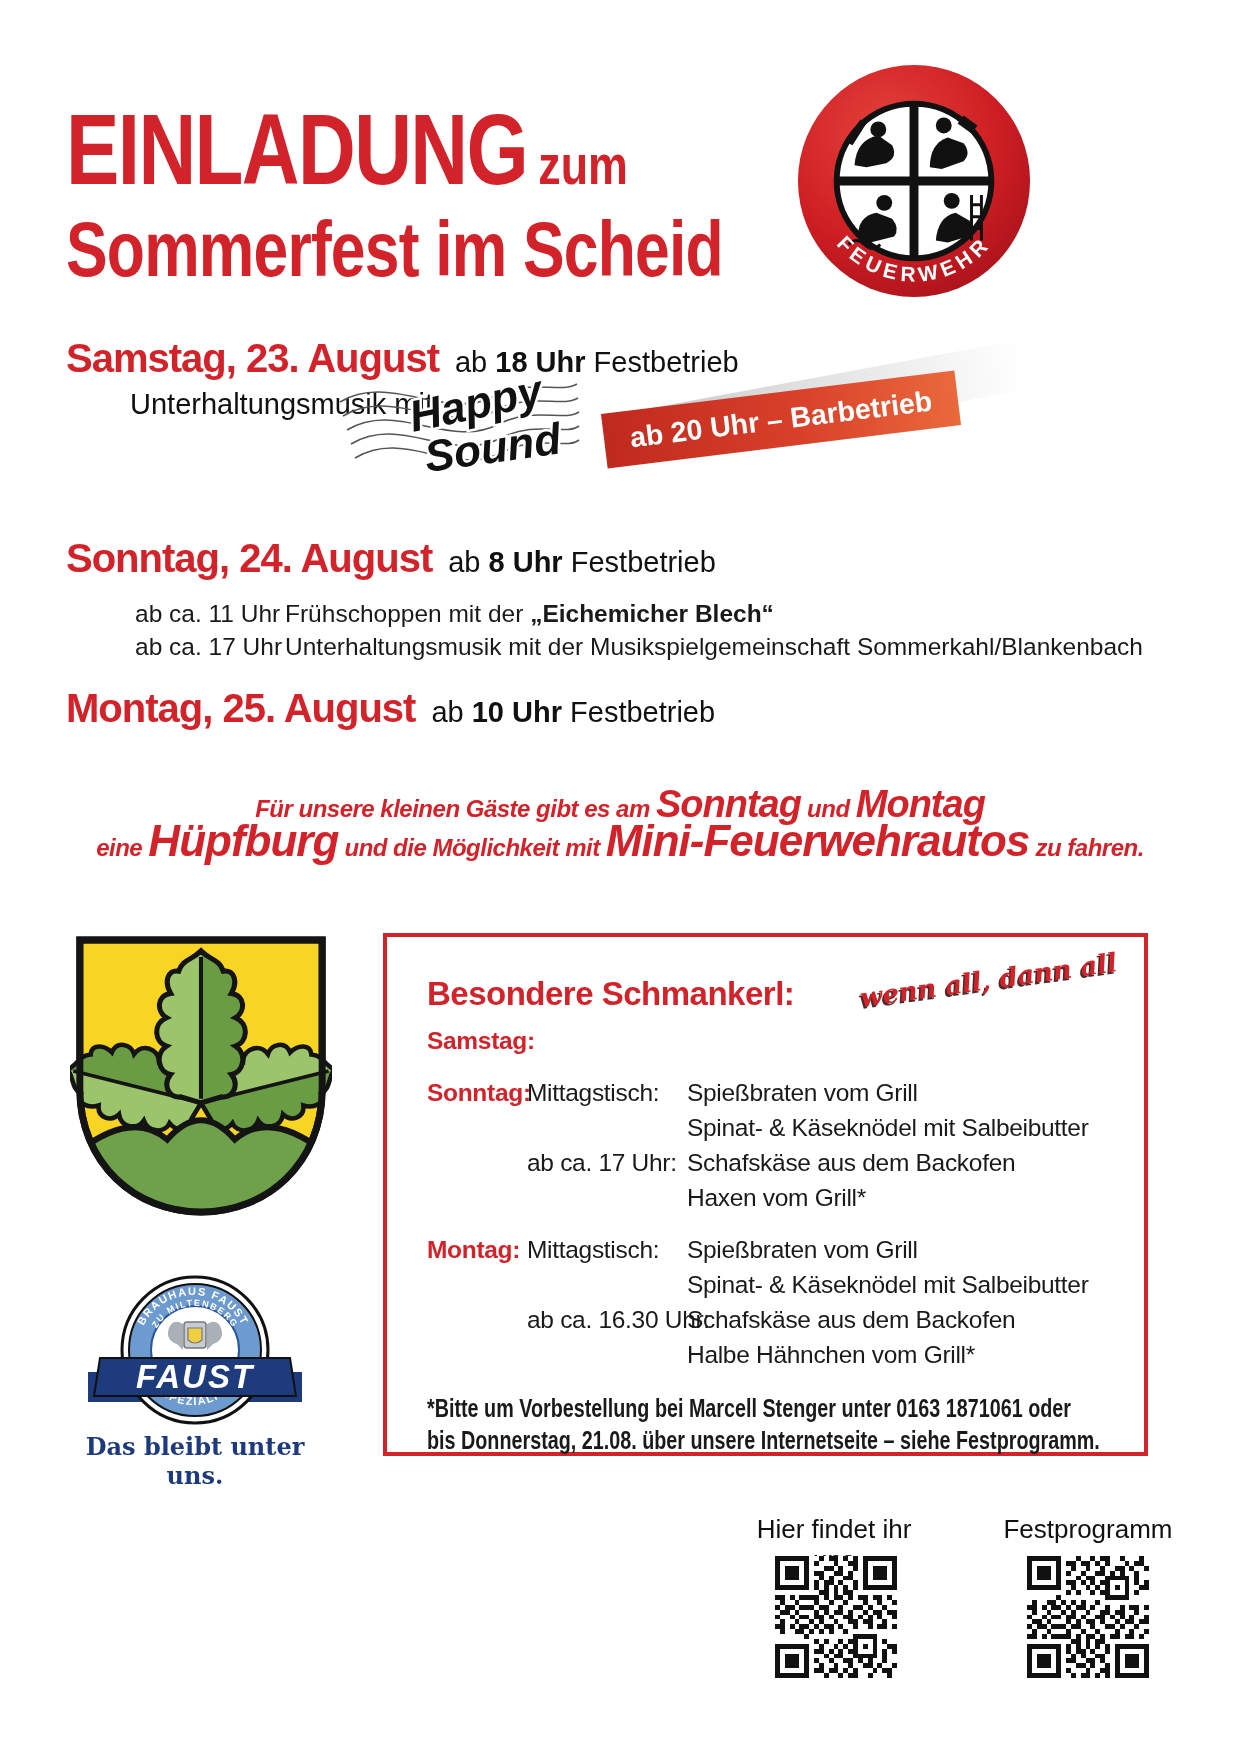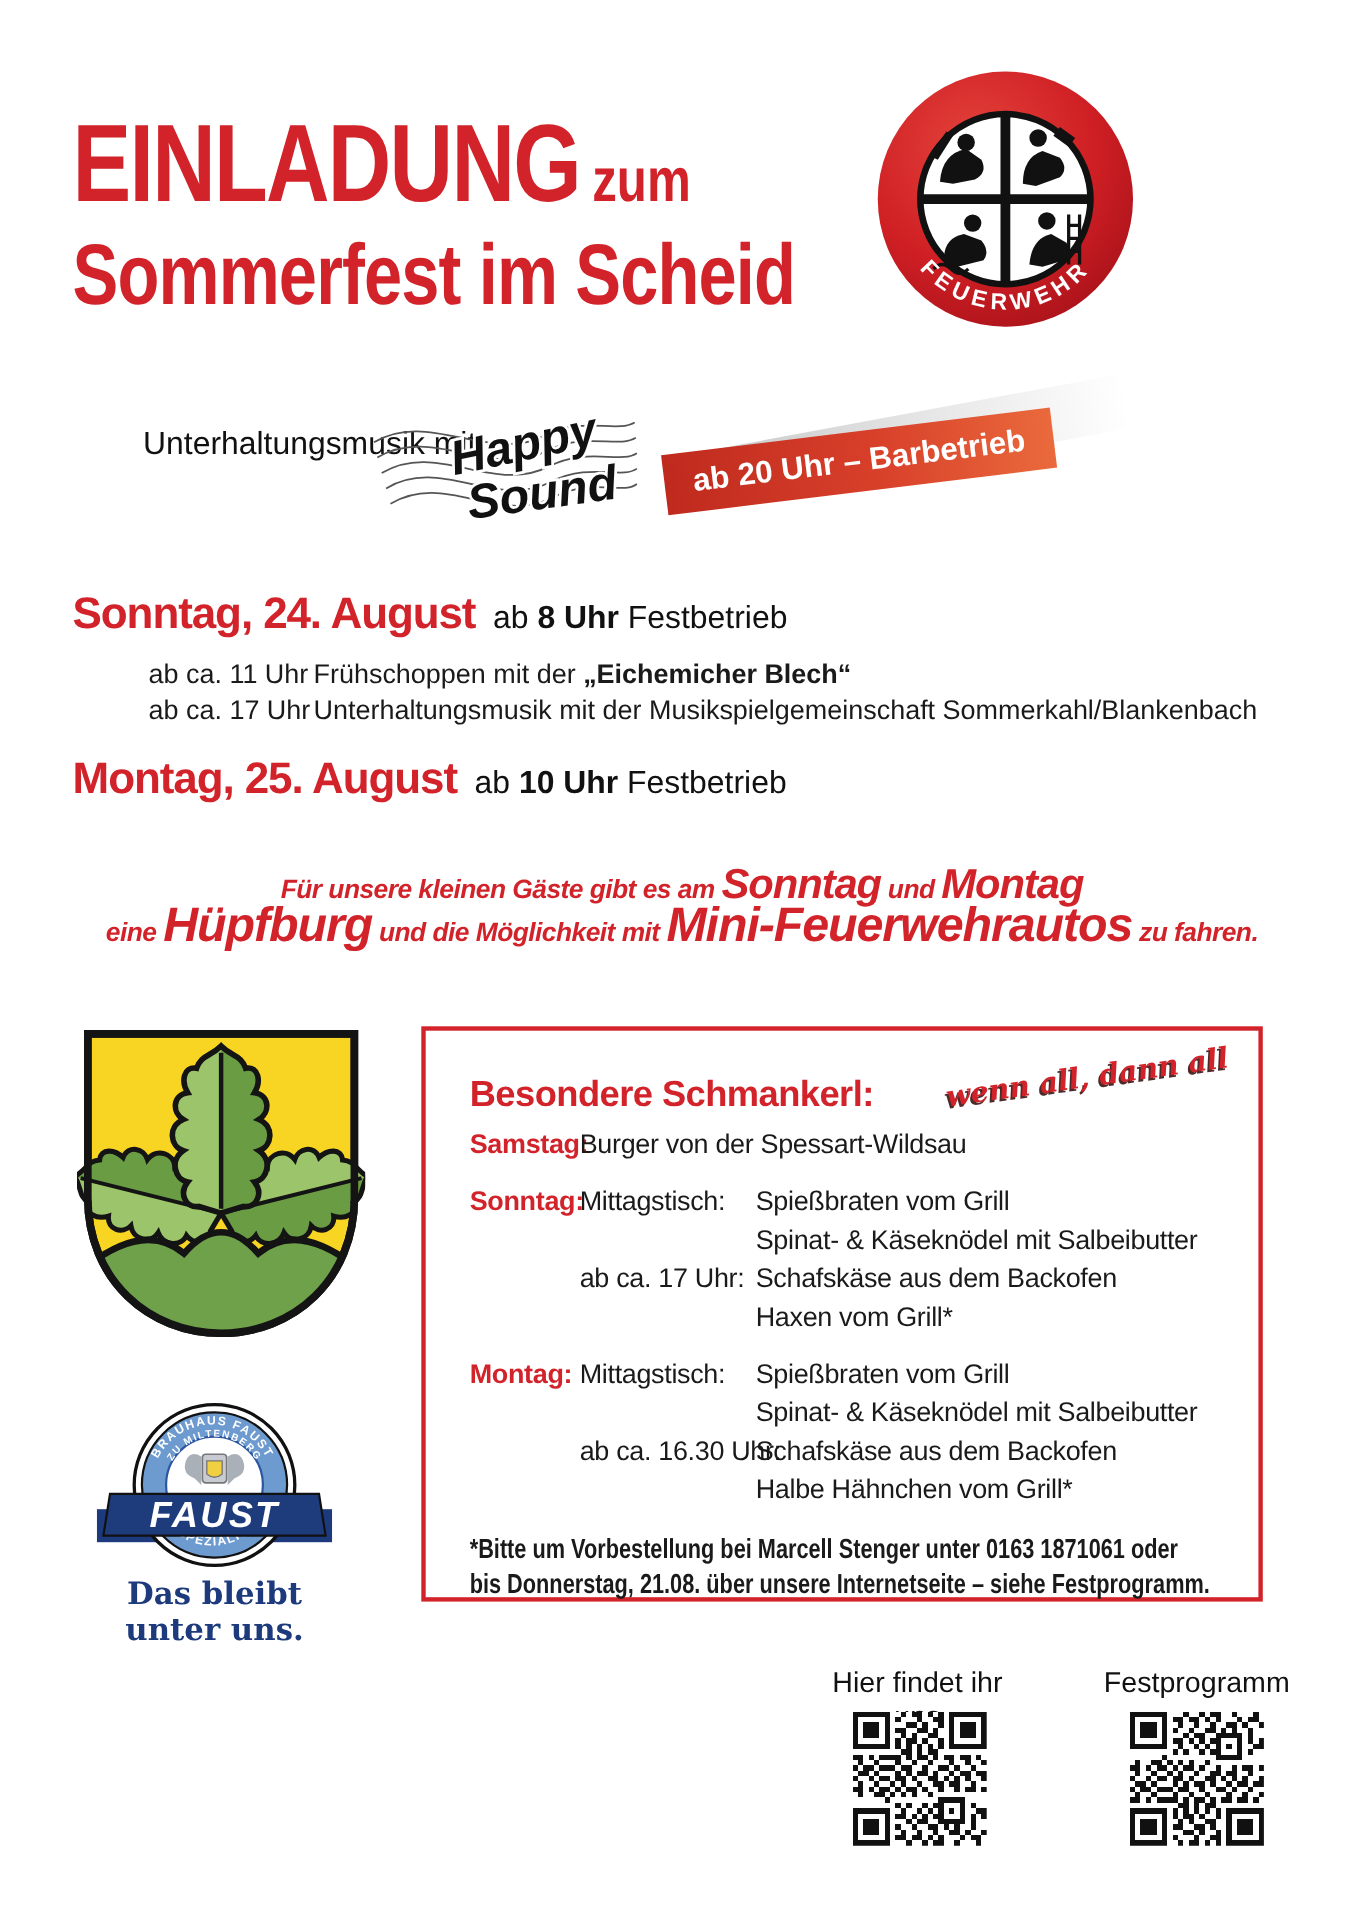--- a/index.html
+++ b/index.html
@@ -55,21 +55,21 @@
   .m-row{display:grid;grid-template-columns:100px 160px 1fr;align-items:baseline;min-height:35px;
          font-size:24.5px;letter-spacing:-.3px;white-space:nowrap;}
   .m-row.gap{margin-top:17px;}
   .m-day{color:#d2232a;font-weight:bold;}
   .m-span{grid-column:2/4;}
   .menu-note{margin-top:16px;font-weight:bold;font-size:25px;line-height:32px;white-space:nowrap;
              transform:scaleX(.79);transform-origin:0 0;}
 
   
   .faust-tagline{position:absolute;left:70px;top:1432px;width:250px;text-align:center;
-                 font-family:"DejaVu Serif",serif;font-weight:bold;font-size:28px;color:#1d3a7c;}
+                 font-family:"DejaVu Serif",serif;font-weight:bold;font-size:24px;color:#1d3a7c;}
 
   
   .closing-box{position:absolute;left:73px;top:1533px;width:492px;height:146px;background:#d2232a;
                display:flex;flex-direction:column;align-items:center;justify-content:center;}
   .closing-text{color:#fff;font-weight:bold;font-size:34px;line-height:43px;text-align:center;
                 transform:scaleX(.75);white-space:nowrap;}
 
   .qr-label{position:absolute;top:1514px;width:180px;text-align:center;font-size:26px;color:#111;}
   .qr-label.left{left:744px;}
   .qr-label.right{left:998px;}
@@ -155,20 +155,24 @@
     </g>
     <g stroke="#111">
       <line x1="0" y1="-76" x2="0" y2="76" stroke-width="9"></line>
       <line x1="-76" y1="0" x2="76" y2="0" stroke-width="9"></line>
     </g>
     <text font-size="21" font-weight="bold" fill="#ffffff" letter-spacing="5" text-anchor="middle">
       <textPath href="#fwring" startOffset="50%">FEUERWEHR</textPath>
     </text>
   </svg>
 
+  <div class="day-row" style="top:336px">
+    <span class="day-head">Samstag, 23. August</span>
+    <span class="day-suffix"><span>ab </span><b>18 Uhr</b><span> Festbetrieb</span></span>
+  </div>
   <div class="music-line">Unterhaltungsmusik mit…</div>
 
   <svg class="abs" style="left:335px;top:360px" width="245" height="132" viewBox="0 0 245 132">
     <g fill="none" stroke="#555" stroke-width="1.6">
       <path d="M5,42 C55,12 110,62 160,36 C195,18 225,34 242,24"></path>
       <path d="M8,56 C58,26 112,76 162,50 C197,32 227,48 243,38"></path>
       <path d="M12,70 C62,40 114,90 164,64 C199,46 229,62 244,52"></path>
       <path d="M16,84 C66,54 116,104 166,78 C201,60 230,76 244,66"></path>
       <path d="M20,98 C70,68 118,118 168,92 C203,74 231,90 244,80"></path>
     </g>
@@ -253,21 +257,20 @@
     <path clip-path="url(#shieldClip)" d="M-12,237 Q55,174 96,209 Q130,170 164,209 Q205,174 272,237 L272,300 L-12,300 Z" fill="#6fa04a" stroke="#141414" stroke-width="6"></path>
     <path d="M8,8H252V158C252,233,196,282,130,282C64,282,8,233,8,158Z" fill="none" stroke="#141414" stroke-width="7"></path>
   </svg>
 
   <div class="menu-box">
     <div class="menu-title">Besondere Schmankerl:</div>
     <div class="scribble">wenn all, dann all</div>
     <div class="menu-rows">
       <div class="m-row">
         <span class="m-day">Samstag:</span>
-        <span class="m-span">Burger von der Spessart-Wildsau</span>
       </div>
       <div class="m-row gap">
         <span class="m-day">Sonntag:</span>
         <span>Mittagstisch:</span>
         <span>Spießbraten vom Grill</span>
       </div>
       <div class="m-row">
         <span class="m-day"></span>
         <span></span>
         <span>Spinat- &amp; Käseknödel mit Salbeibutter</span>

